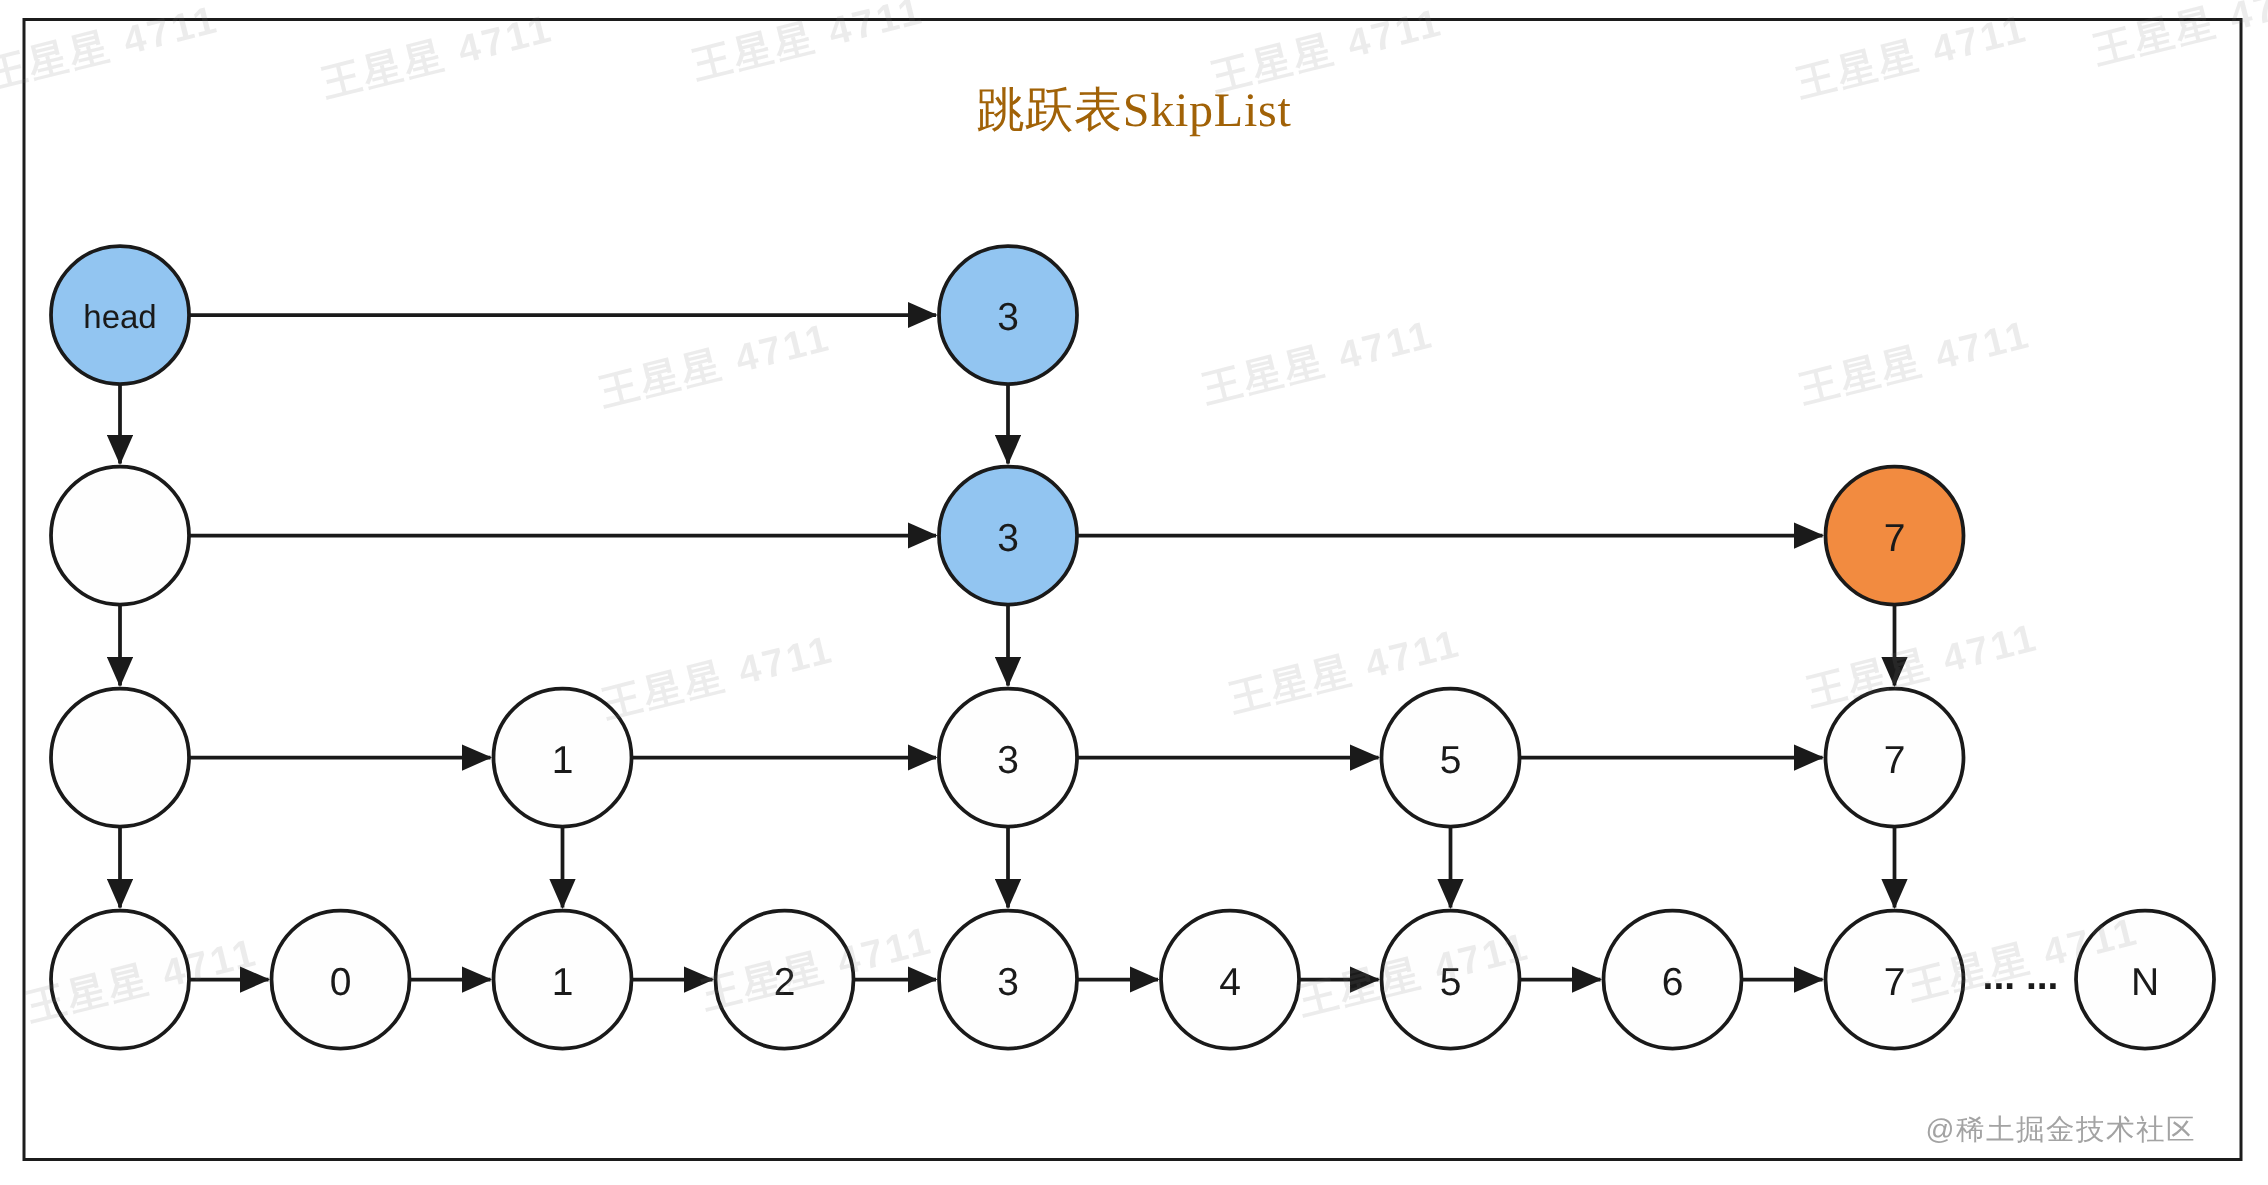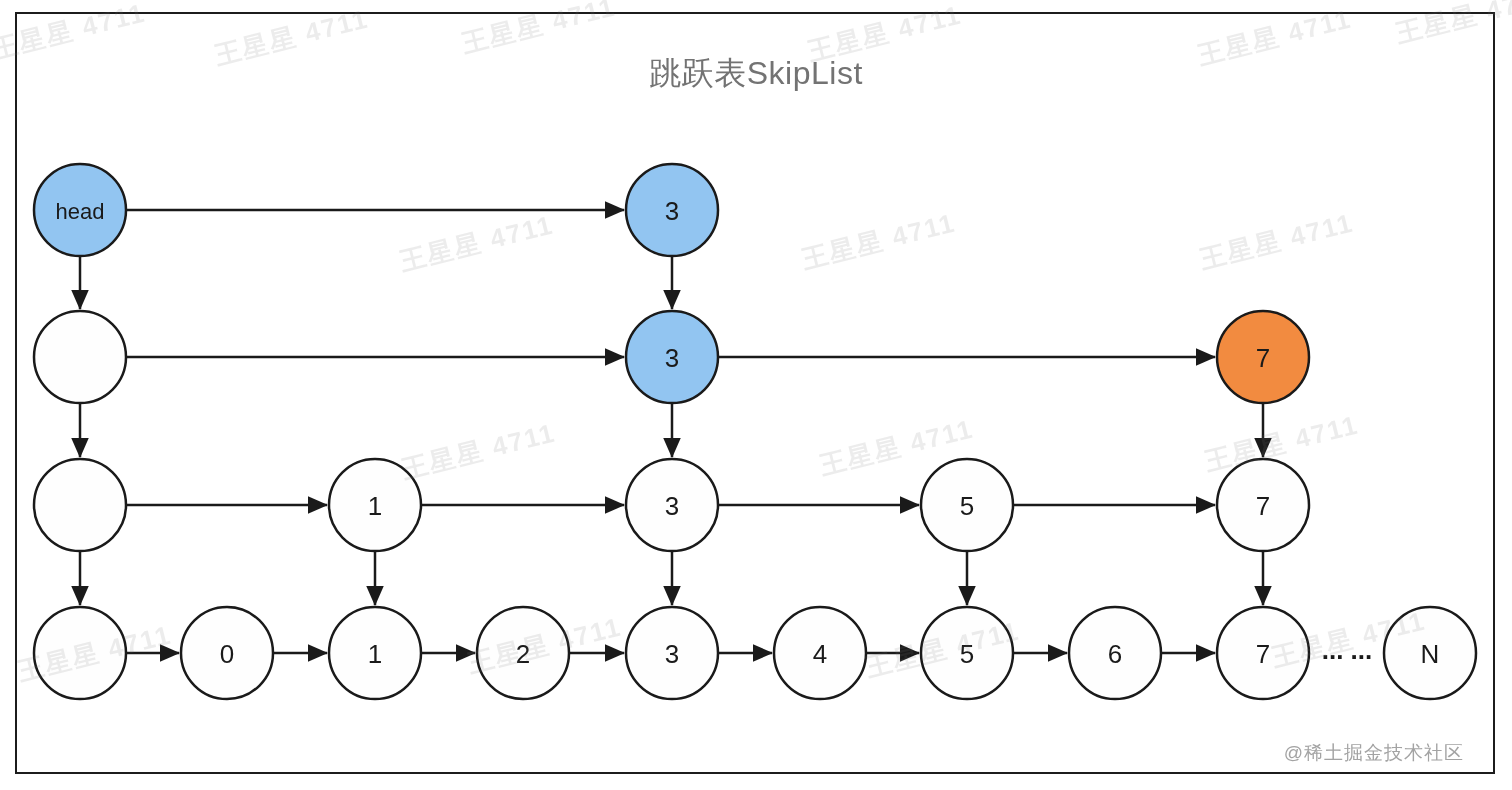--- a/index.html
+++ b/index.html
@@ -18,22 +18,23 @@
     border: 2.5px solid #1c1c1c;
     background: transparent;
   }
   .title {
     position: absolute;
     left: 0; top: 52px;
     width: 100%;
     text-align: center;
     font-size: 32px;
     font-weight: 500;
-    color: #737373;
+    color: #a16207;
     letter-spacing: 0.5px;
+    font-family: Liberation Serif, serif;
   }
   .watermark {
     position: absolute;
     font-size: 26px;
     font-weight: 700;
     letter-spacing: 2px;
     color: rgba(120,120,120,0.14);
     transform: rotate(-14deg);
     white-space: nowrap;
     pointer-events: none;

